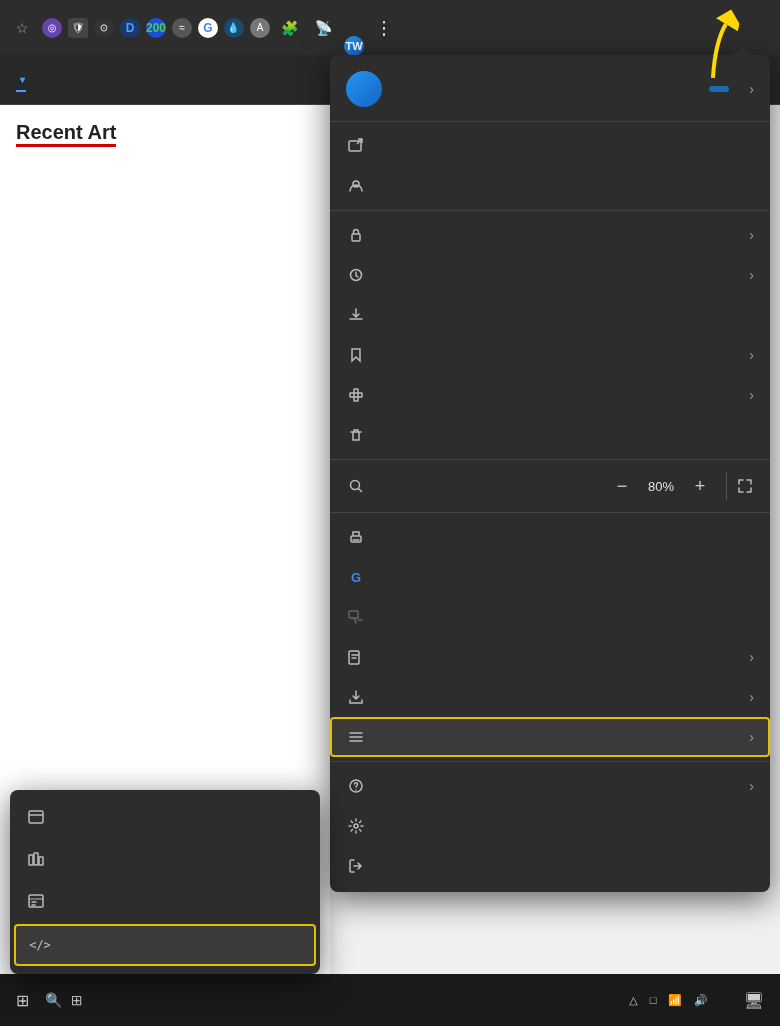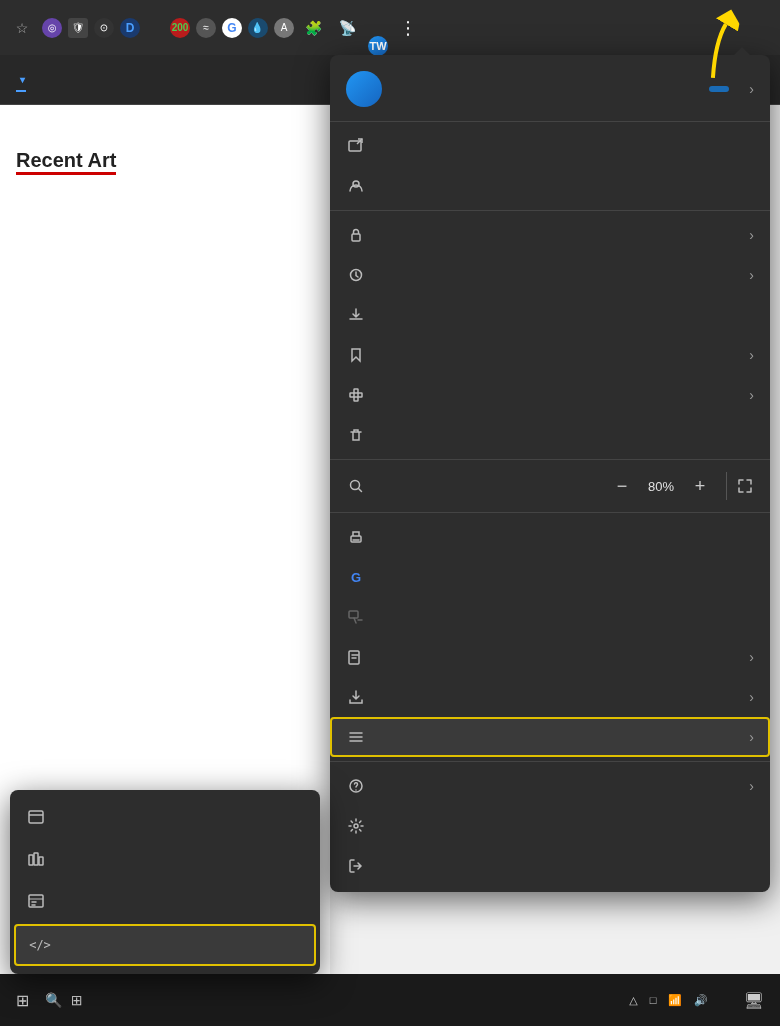--- a/index.html
+++ b/index.html
@@ -370,21 +370,21 @@
       height: 870px;
       padding: 16px;
     }
   </style>
 </head>
 <body>
 
 <div class="page-bg"></div>
 
 <div class="bg-article">
-  <div style="border-bottom: 3px solid #cc0000; display:inline-block; margin-bottom:14px;margin-top:28px;">
+  <div style="border-bottom: 3px solid #cc0000; display:inline-block; margin-bottom:14px;">
     <span style="font-size:20px; font-weight:700; color:#222;">Recent Art</span>
   </div>
 
   <div class="article-item">
     <div style="font-size:15px;font-weight:600;color:#222;"></div>
     <div style="font-size:15px;font-weight:600;color:#222;"></div>
     <div style="font-size:12px;color:#4a4aff;margin-top:4px;"></div>
   </div>
 
   <div class="article-item">
@@ -405,21 +405,21 @@
   <div style="font-size:15px;font-weight:600;color:#222;"></div>
   <div style="font-size:15px;font-weight:600;color:#222;margin-top:4px;"></div>
 </div>
 
 <div class="chrome-toolbar">
   <div class="toolbar-icon">☆</div>
   <div class="toolbar-favicon" style="background:#6644aa;">◎</div>
   <div class="toolbar-favicon" style="background:#444;border-radius:3px;">🛡</div>
   <div class="toolbar-favicon" style="background:#333;">⊙</div>
   <div class="toolbar-favicon" style="background:#1a3a6e;color:#4a9eff;font-weight:900;font-size:12px;">D</div>
-  <div class="toolbar-favicon" style="background:#b91c1c;color:#4fca4f;font-size:10px;font-weight:700;margin-left:24px;">200</div>
+  <div class="toolbar-favicon" style="background:#1d4ed8;color:#4fca4f;font-size:12px;font-weight:700;">200</div>
   <div class="toolbar-favicon" style="background:#555;">≈</div>
   <div class="toolbar-favicon" style="background:#fff;color:#4285f4;font-weight:900;font-size:12px;">G</div>
   <div class="toolbar-favicon" style="background:#1a4a6e;">💧</div>
   <div class="toolbar-favicon" style="background:#777;">A</div>
   <div class="toolbar-icon">🧩</div>
   <div class="toolbar-icon">📡</div>
   <div class="toolbar-favicon" style="background:linear-gradient(135deg,#2196F3,#1565C0);font-weight:700;font-size:11px;color:#fff;margin-top:36px;">TW</div>
   <div class="toolbar-icon" style="font-size:18px;color:#fff;">⋮</div>
 </div>
 

